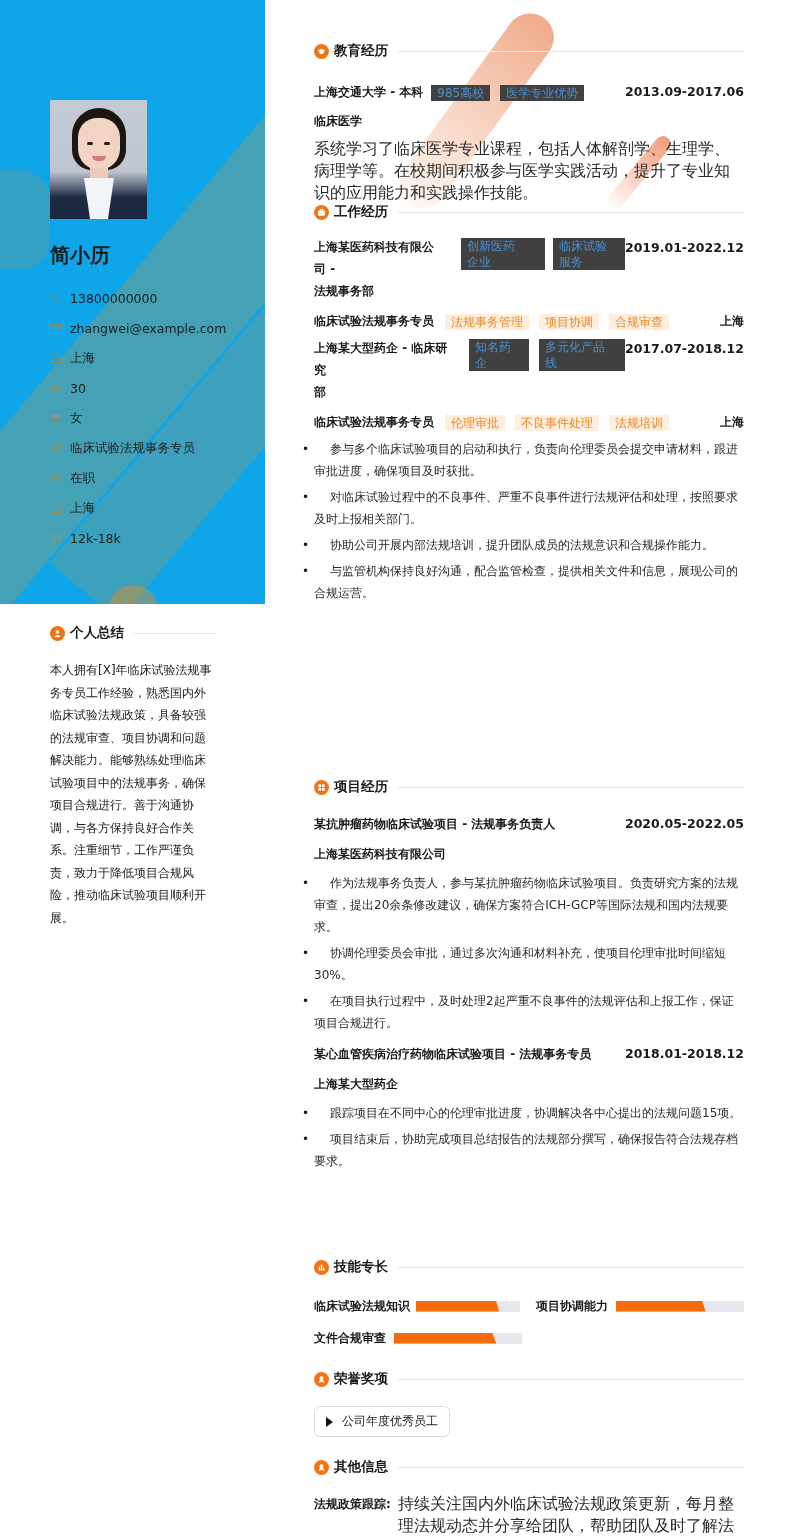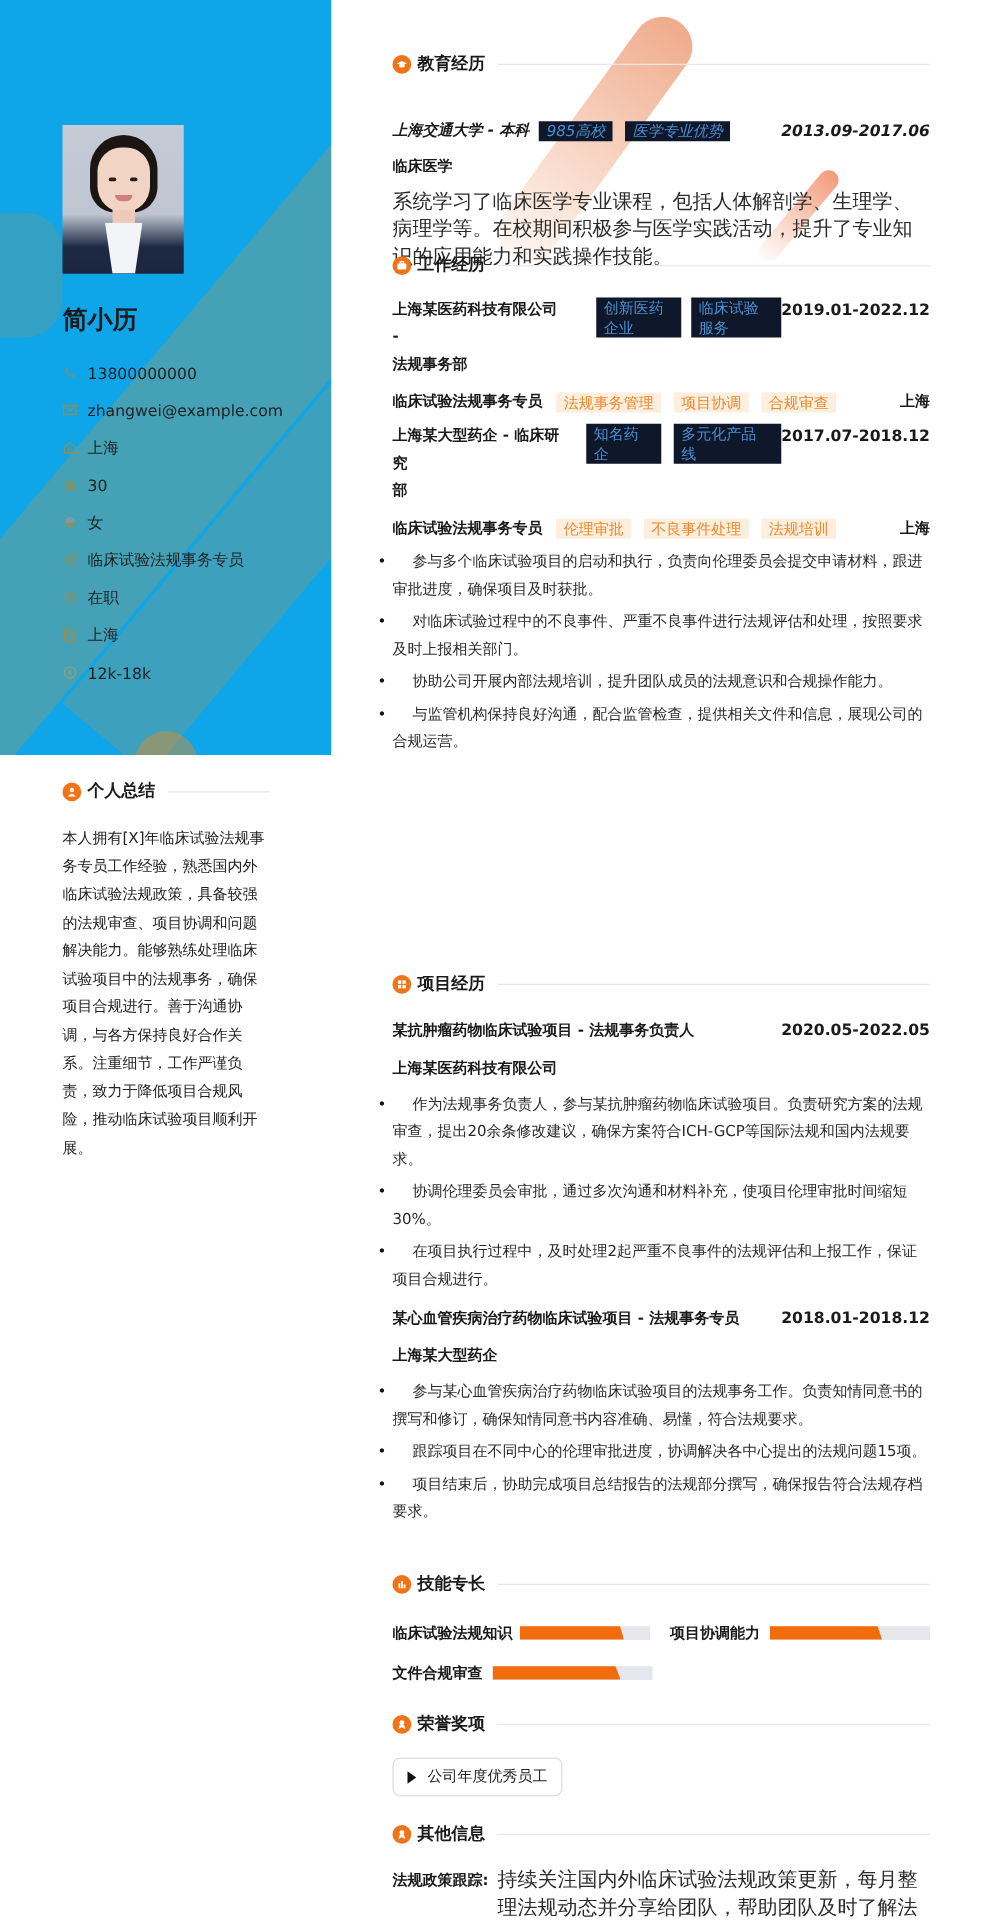--- a/index.html
+++ b/index.html
@@ -65,21 +65,21 @@
   .deco1 { position: absolute; left: 455px; top: 0px; width: 48px; height: 230px; border-radius: 24px;
     background: linear-gradient(180deg, rgba(236,150,110,0.8), rgba(248,205,170,0.15));
     transform: rotate(36deg); transform-origin: top center; top: 18px; left: 520px; }
   .deco2 { position: absolute; left: 660px; top: 138px; width: 16px; height: 90px; border-radius: 8px;
     background: linear-gradient(180deg, rgba(240,130,90,0.8), rgba(255,220,200,0.1));
     transform: rotate(40deg); transform-origin: top center; }
   .section { position: absolute; left: 0; width: 430px; }
   .row { display: flex; align-items: flex-start; justify-content: space-between; }
   .bold { font-weight: bold; font-size: 12px; color: #1a1a1a; }
   .date { font-weight: bold; font-size: 12.5px; color: #1a1a1a; white-space: nowrap; }
-  .tag-blue { display: inline-block; background: #0f172a; color: #4a90d0; font-size: 12px; padding: 0 6px; margin-left: 6px; line-height: 16px; }
+  .tag-blue { display: inline-block; background: #404040; color: #4a90d0; font-size: 12px; padding: 0 6px; margin-left: 6px; line-height: 16px; }
   .tag-orange { display: inline-block; background: #fdeede; color: #e88a2c; font-size: 12px; padding: 0 6px; margin-left: 10px; line-height: 16px; font-weight: normal;}
   .para { font-size: 16px; line-height: 22px; color: #2a2a2a; }
   .bullet { position: relative; padding-left: 0; font-size: 12px; line-height: 22px; color: #2a2a2a; margin-bottom: 4px; text-indent: 16px; }
   .bullet::before { content: "•"; position: absolute; left: -12px; text-indent: 0; color: #111; }
 
   .skill-row { display: flex; align-items: center; height: 20px; }
   .skill-label { font-size: 12px; font-weight: bold; color: #1a1a1a; white-space: nowrap; margin-right: 6px; }
   .skill-bar { position: relative; height: 11px; background: #e5e7ec; }
   .skill-fill { position: absolute; left: 0; top: 0; height: 11px; background: #F36C0C; clip-path: polygon(0 0, 96% 0, 100% 100%, 0 100%); }
 
@@ -214,21 +214,21 @@
     <div class="sec-head">
       <span class="sec-icon">
           <svg viewBox="0 0 10 10">
             <path d="M0.5 4 L5 2 L9.5 4 L5 6Z" fill="#fff"></path>
             <path d="M2.5 5 L2.5 7 Q5 8.5 7.5 7 L7.5 5" fill="#fff"></path>
           </svg>
         </span>
       <span class="sec-title">教育经历</span>
       <span class="sec-line"></span>
     </div>
-    <div class="row" style="margin-top:36px; align-items:center;font-style:italic;">
+    <div class="row" style="margin-top:24px; align-items:flex-start;">
       <div style="display:flex; align-items:center;">
         <span class="bold">上海交通大学 - 本科</span>
         <span class="tag-blue" style="margin-left:8px">985高校</span>
         <span class="tag-blue" style="margin-left:10px">医学专业优势</span>
       </div>
       <span class="date">2013.09-2017.06</span>
     </div>
     <div class="bold" style="margin-top:12px">临床医学</div>
     <div class="para" style="margin-top:8px">系统学习了临床医学专业课程，包括人体解剖学、生理学、病理学等。在校期间积极参与医学实践活动，提升了专业知识的应用能力和实践操作技能。</div>
   </div>
@@ -245,21 +245,21 @@
       <span class="sec-line"></span>
     </div>
 
     <div style="margin-top:19px">
       <div class="row">
         <div class="bold" style="width:150px; line-height:22px; margin-top:-4px">
           <div>上海某医药科技有限公司 -</div>
           <div>法规事务部</div>
         </div>
         <div style="display:flex; margin-left:10px; margin-top:-2px;">
-          <div class="tag-blue" style="width:68px; line-height:16px; padding:0 6px; margin-left:16px">
+          <div class="tag-blue" style="width:84px; line-height:16px; padding:0 6px; margin-left:16px">
             <div>创新医药</div>
               <div>企业</div>
           </div>
           <div class="tag-blue" style="width:72px; line-height:16px; padding:0 6px; margin-left:8px">
             <div>临床试验</div>
               <div>服务</div>
           </div>
         </div>
         <span class="date" style="margin-left:auto">2019.01-2022.12</span>
       </div>
@@ -337,21 +337,20 @@
       </div>
     </div>
 
     <div style="margin-top:12px">
       <div class="row">
         <span class="bold">某心血管疾病治疗药物临床试验项目 - 法规事务专员</span>
         <span class="date">2018.01-2018.12</span>
       </div>
       <div class="bold" style="margin-top:13px">上海某大型药企</div>
       <div style="margin-top:9px">
-        <div class="bullet">参与某心血管疾病治疗药物临床试验项目的法规事务工作。负责知情同意书的撰写和修订，确保知情同意书内容准确、易懂，符合法规要求。</div>
         <div class="bullet">跟踪项目在不同中心的伦理审批进度，协调解决各中心提出的法规问题15项。</div>
         <div class="bullet">项目结束后，协助完成项目总结报告的法规部分撰写，确保报告符合法规存档要求。</div>
       </div>
     </div>
   </div>
 
   <div class="section" style="top:1258px">
     <div class="sec-head">
       <span class="sec-icon">
           <svg viewBox="0 0 10 10">

